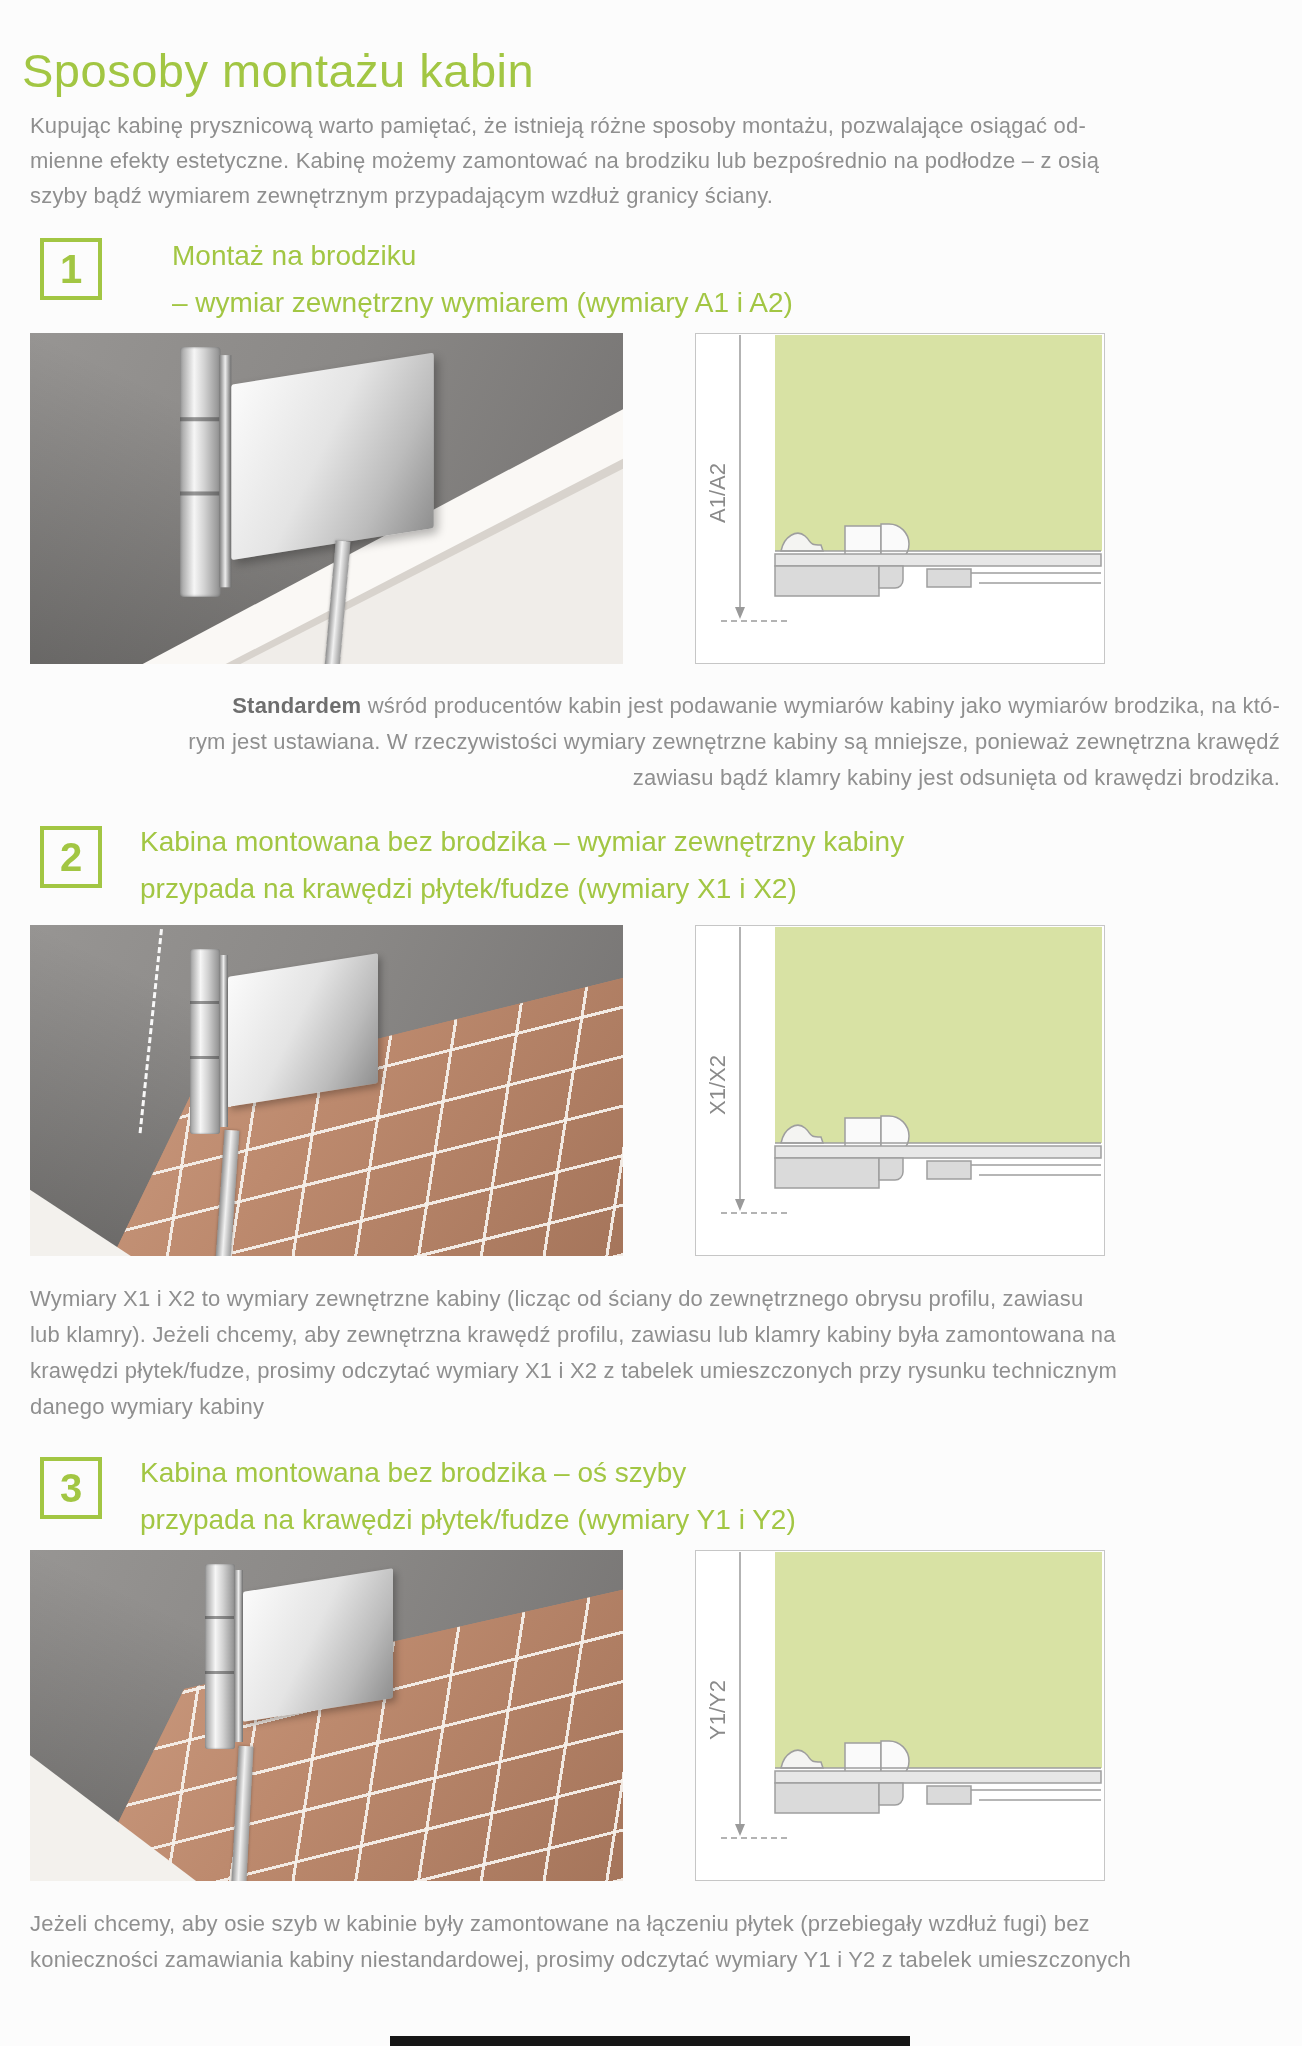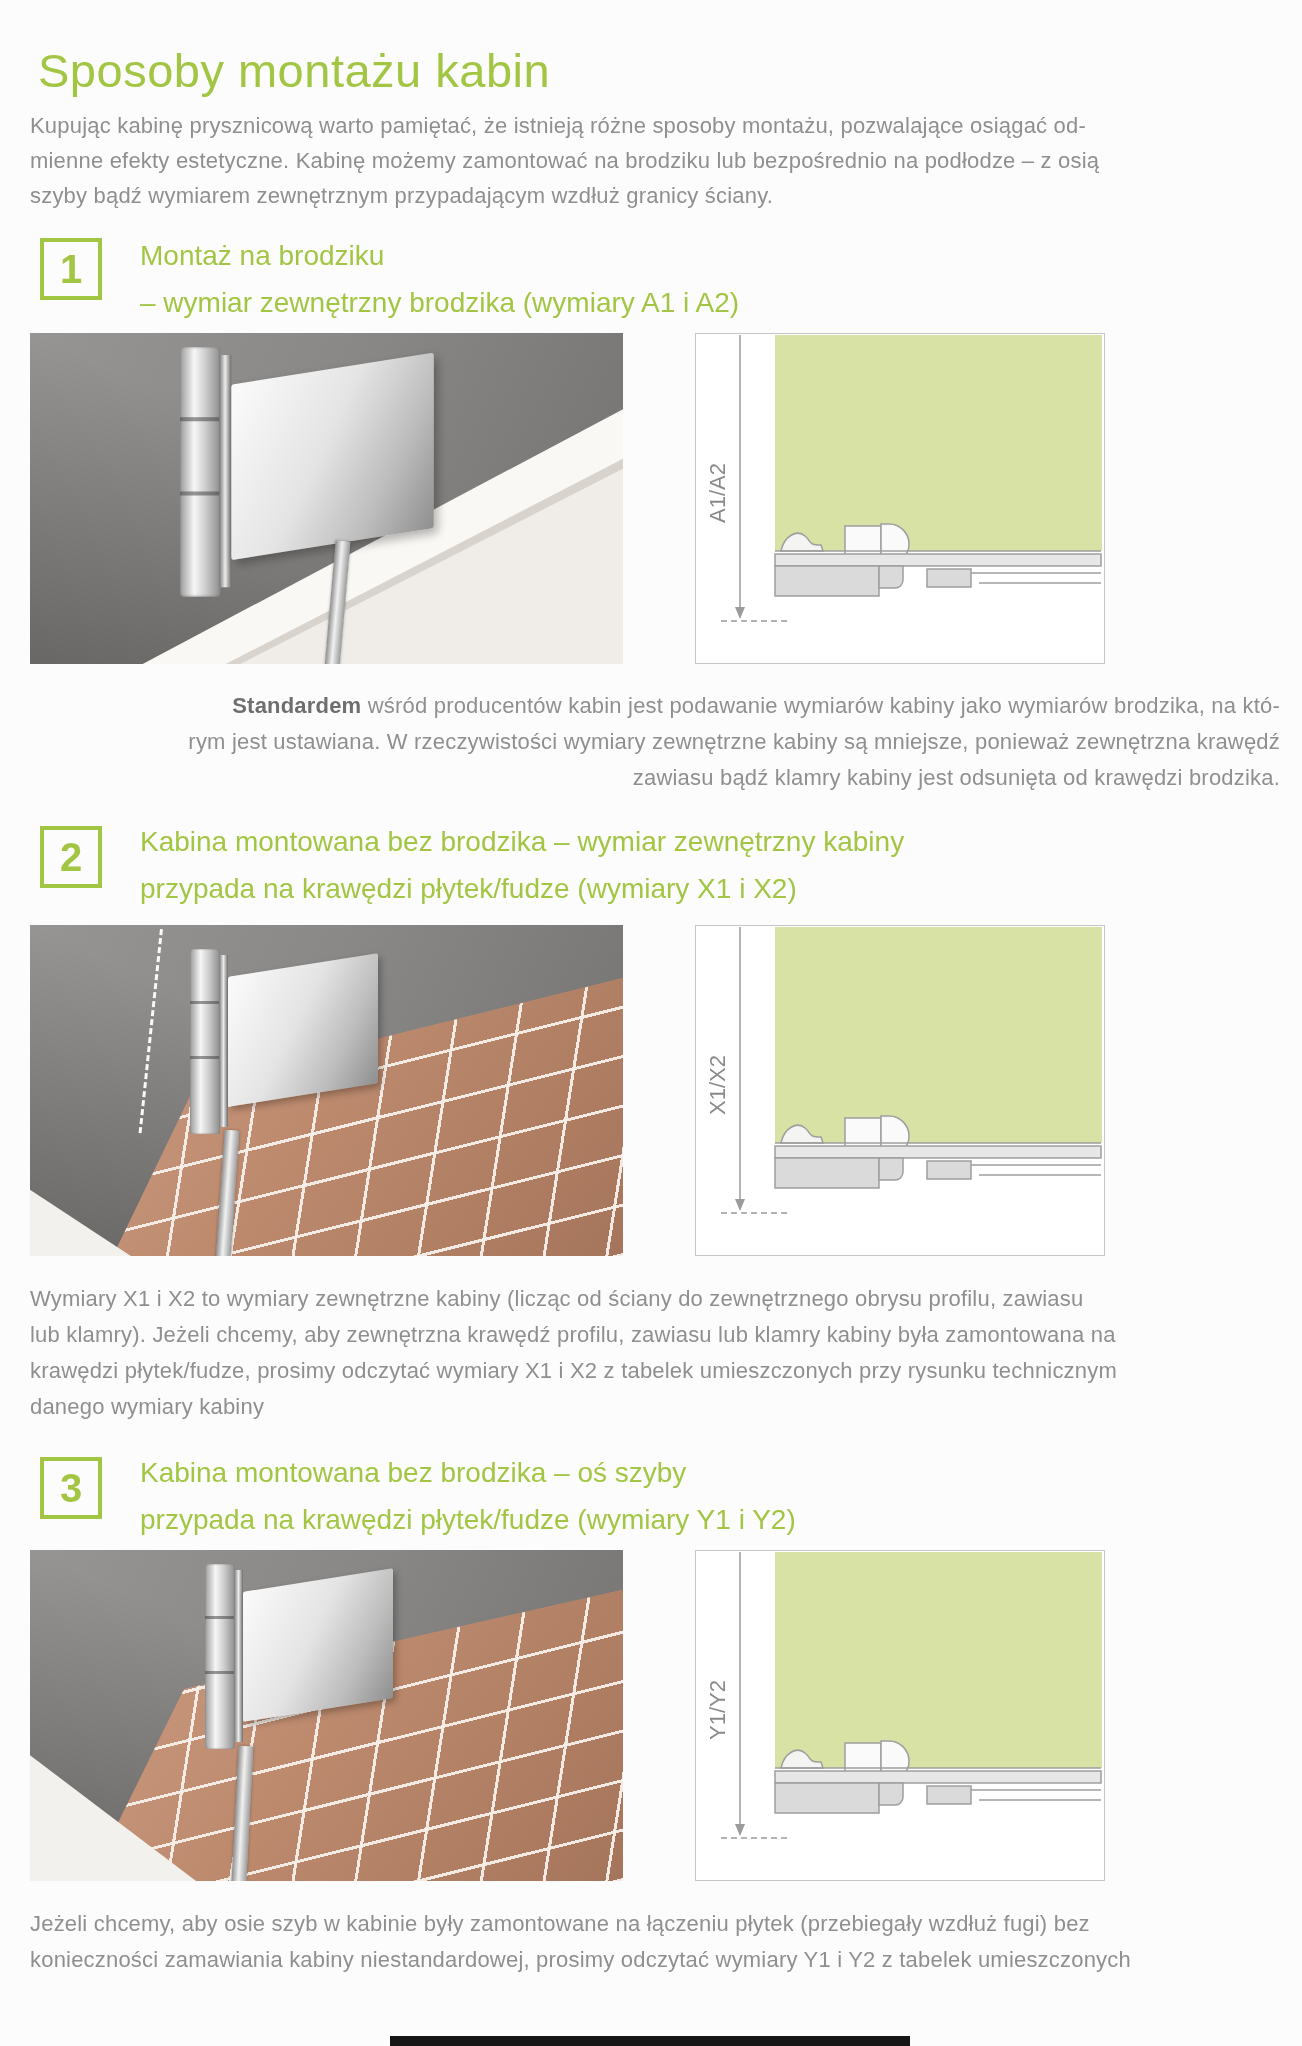--- a/index.html
+++ b/index.html
@@ -1,20 +1,20 @@
 <!DOCTYPE html>
 <html lang="pl"><head>
 <meta charset="utf-8">
 <style>
   html,body{margin:0;padding:0;}
   body{background:#e8e8e8;font-family:"Liberation Sans","DejaVu Sans",sans-serif;}
   .page{position:relative;width:1302px;height:2046px;background:#fcfcfc;margin:0 auto;overflow:hidden;}
 
   
-  .page-title{position:absolute;left:38px;top:12px;font-size:47px;font-weight:400;
+  .page-title{position:absolute;left:22px;top:12px;font-size:47px;font-weight:400;
     color:#a2c643;letter-spacing:.5px;}
   .para{position:absolute;left:30px;width:1250px;color:#8f8f8f;font-size:22px;
     letter-spacing:.2px;}
   .para .line{height:36px;line-height:36px;white-space:nowrap;}
   .intro .line{height:35px;line-height:35px;}
   .lead-bold{font-weight:bold;color:#6e6e6e;}
 
   .badge{position:absolute;left:40px;width:54px;height:54px;border:4px solid #a2c643;
     color:#a2c643;background:#fcfcfc;display:flex;align-items:center;justify-content:center;
     font-size:40px;font-weight:600;}
@@ -79,23 +79,23 @@
 
   <div class="para intro" style="top:108px;">
     <div class="line">Kupując kabinę prysznicową warto pamiętać, że istnieją różne sposoby montażu, pozwalające osiągać od-</div>
     <div class="line">mienne efekty estetyczne. Kabinę możemy zamontować na brodziku lub bezpośrednio na podłodze – z osią</div>
     <div class="line">szyby bądź wymiarem zewnętrznym przypadającym wzdłuż granicy ściany.</div>
   </div>
 
   <div class="badge" style="top:238px;">
     <span>1</span>
   </div>
-  <div class="sec-heading" style="top:232px;">
+  <div class="sec-heading" style="top:232px;margin-left:32px;">
     <div class="hline">Montaż na brodziku</div>
-    <div class="hline">– wymiar zewnętrzny brodzika (wymiary A1 i A2)</div>
+    <div class="hline">– wymiar zewnętrzny wymiarem (wymiary A1 i A2)</div>
   </div>
 
   <div class="photo" style="top:333px;">
     <div class="wall-shade"></div>
     <div class="t1-front"></div>
     <div class="t1-top"></div>
     <div class="t1-groove"></div>
     <div class="hinge" style="left:150px;top:14px;transform:scale(1.35);transform-origin:top left;">
       <div class="hp-left"></div>
       <div class="hp-pin"></div>

